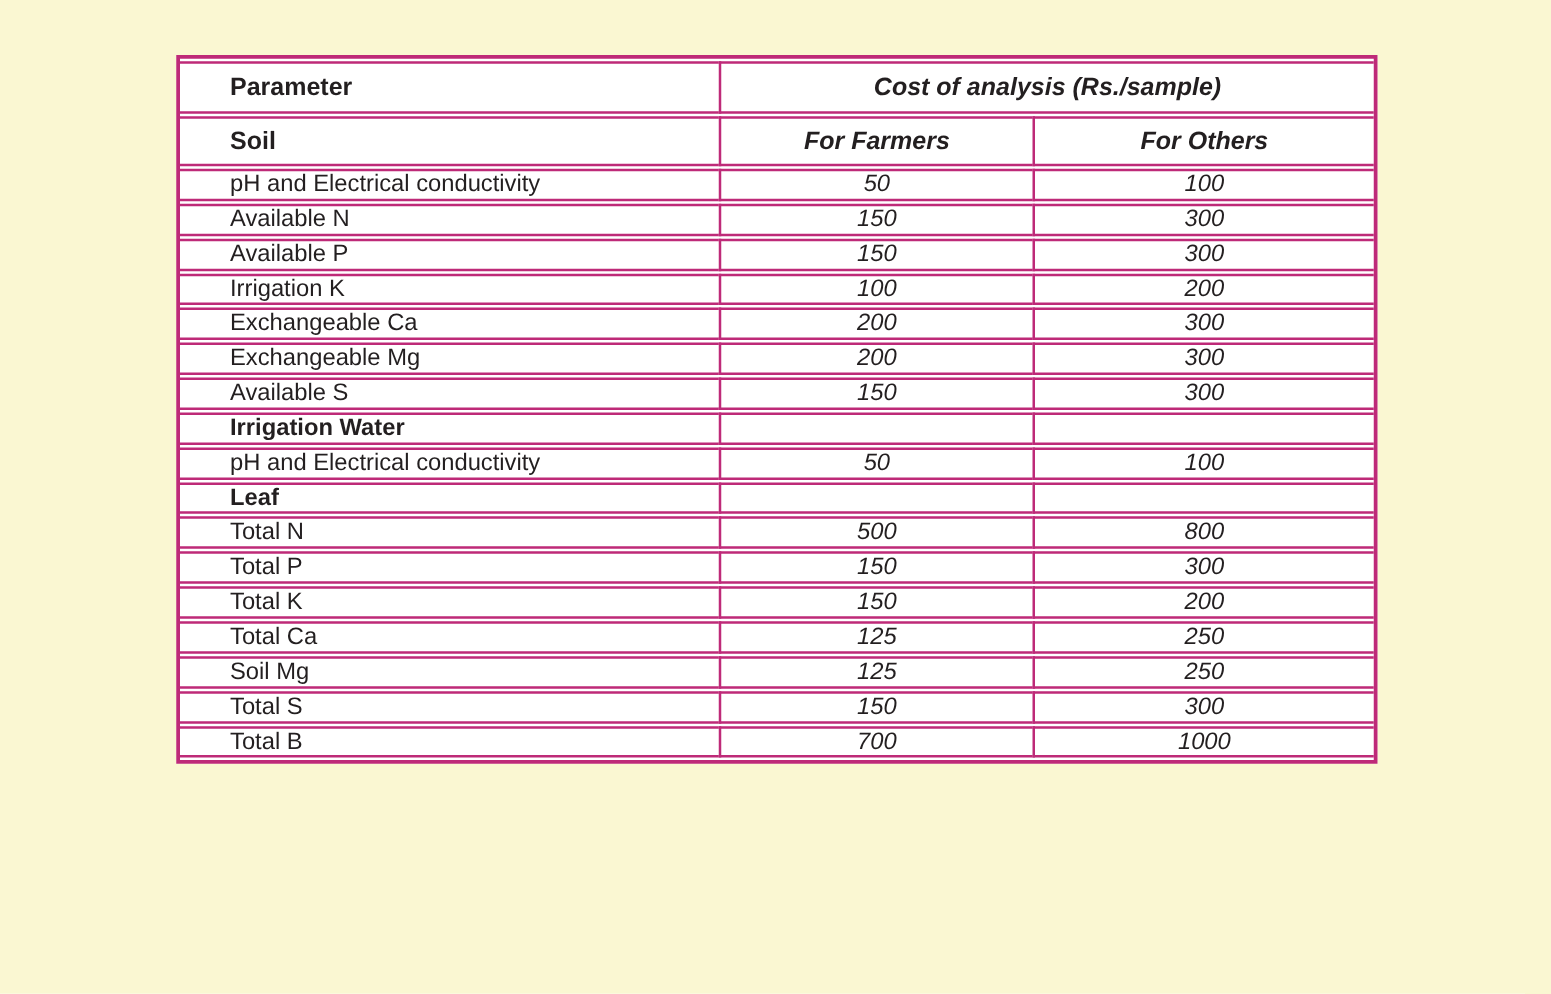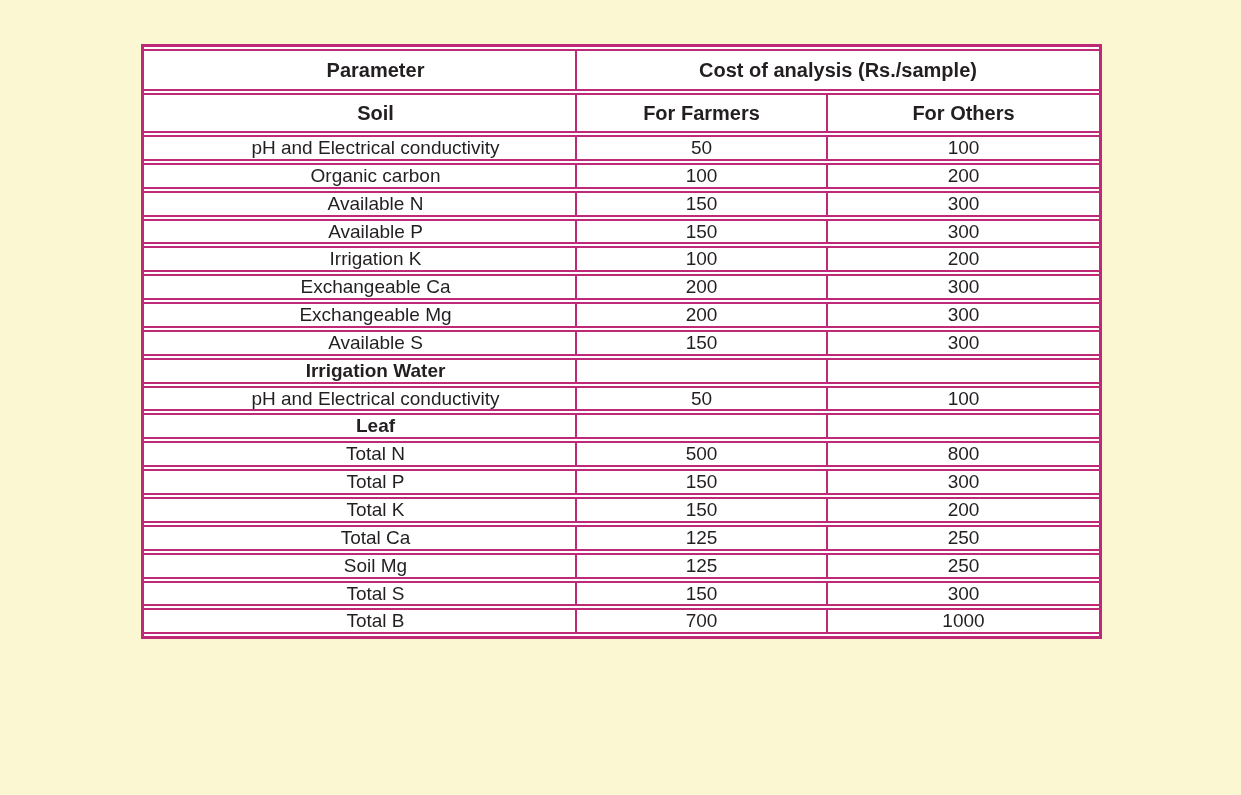--- a/index.html
+++ b/index.html
@@ -30,22 +30,22 @@
     border-top: 2px solid var(--pink);
     border-bottom: 2px solid var(--pink);
     padding: 0 8px;
     vertical-align: middle;
     font-size: 19px;
     line-height: 1.15;
     text-align: center;
     overflow: hidden;
     white-space: nowrap;
   }
-  .c2, .c3 { border-left: 2px solid var(--pink); }
-  .left { text-align: center; padding-left: 40px; }
+  .c2, .c3 { border-left: 2px solid var(--pink); font-style: italic; }
+  .left { text-align: left; padding-left: 40px; }
   thead th { height: 42px; font-size: 20px; font-weight: bold; }
   thead tr.subhead th { height: 40px; }
   tbody td { height: 21px; }
   tbody tr.section td { font-weight: bold; }
 </style>
 </head>
 <body>
 
 <div class="table-wrap">
   <table class="cost-table">
@@ -63,25 +63,20 @@
         <th class="c1 left">Soil</th>
         <th class="c2">For Farmers</th>
         <th class="c3">For Others</th>
       </tr>
     </thead>
     <tbody>
         <tr>
     <td class="c1 left">pH and Electrical conductivity</td>
     <td class="c2">50</td>
     <td class="c3">100</td>
-  </tr>
-        <tr>
-    <td class="c1 left">Organic carbon</td>
-    <td class="c2">100</td>
-    <td class="c3">200</td>
   </tr>
         <tr>
     <td class="c1 left">Available N</td>
     <td class="c2">150</td>
     <td class="c3">300</td>
   </tr>
         <tr>
     <td class="c1 left">Available P</td>
     <td class="c2">150</td>
     <td class="c3">300</td>

